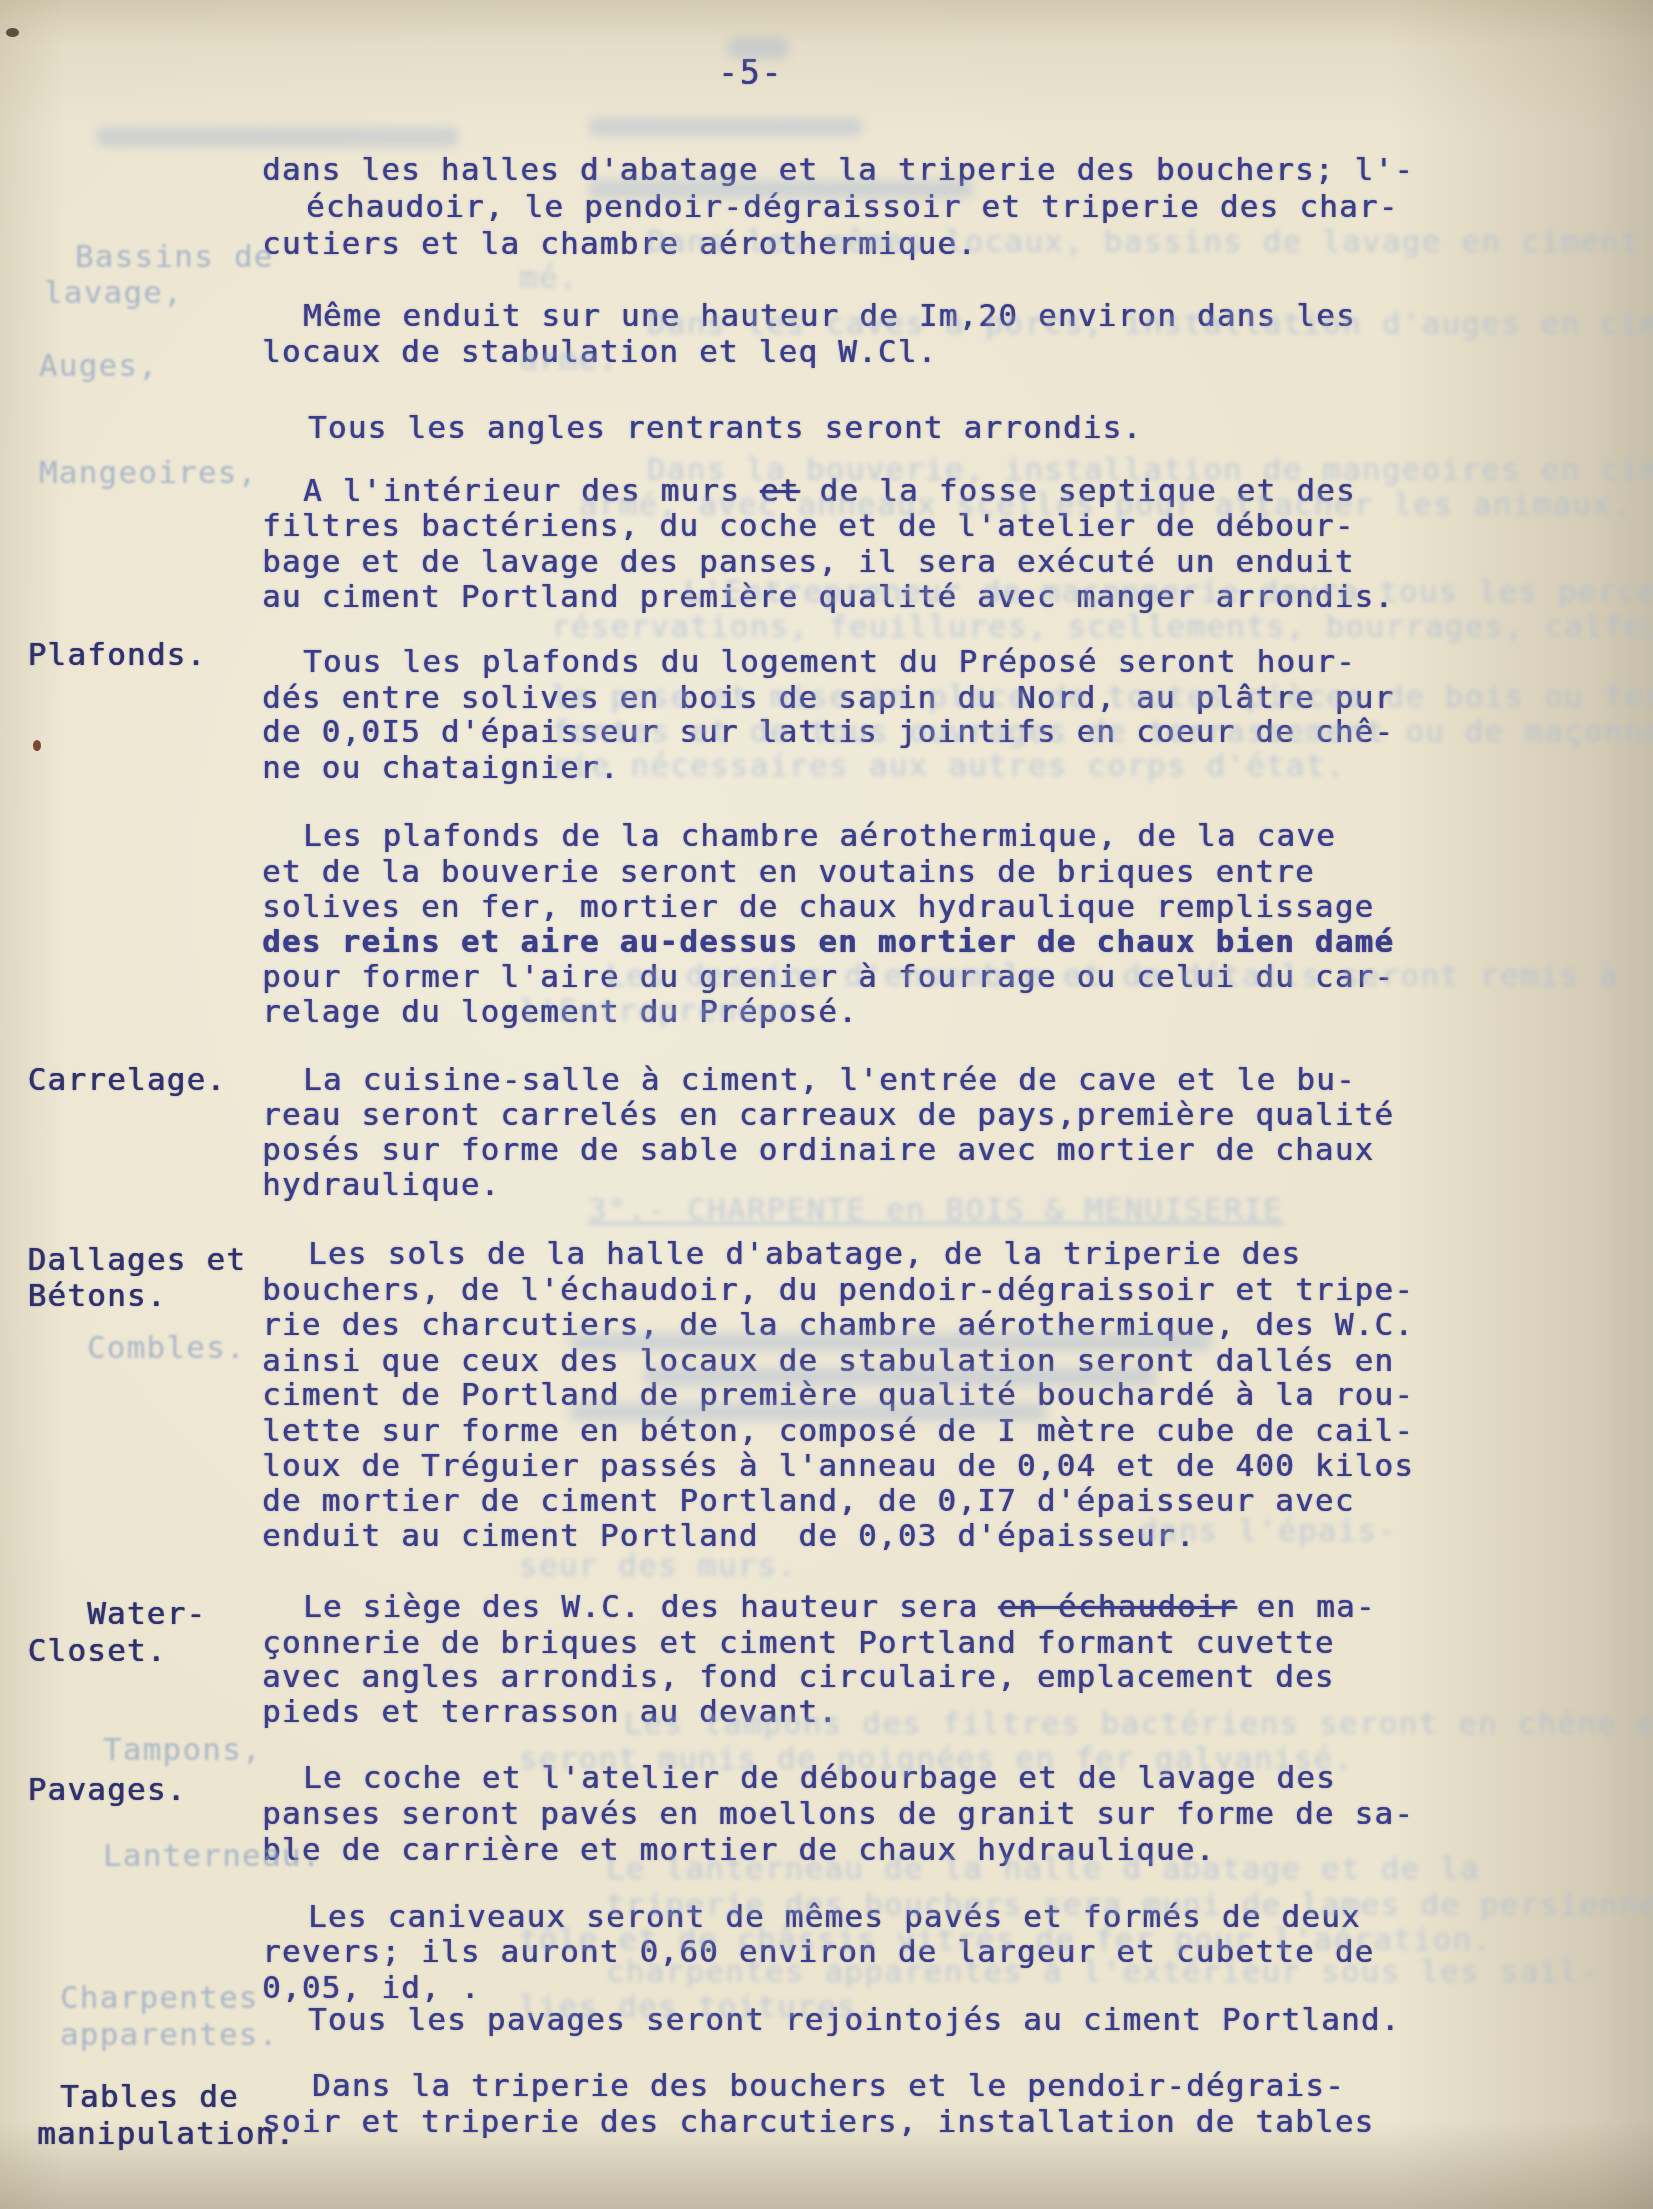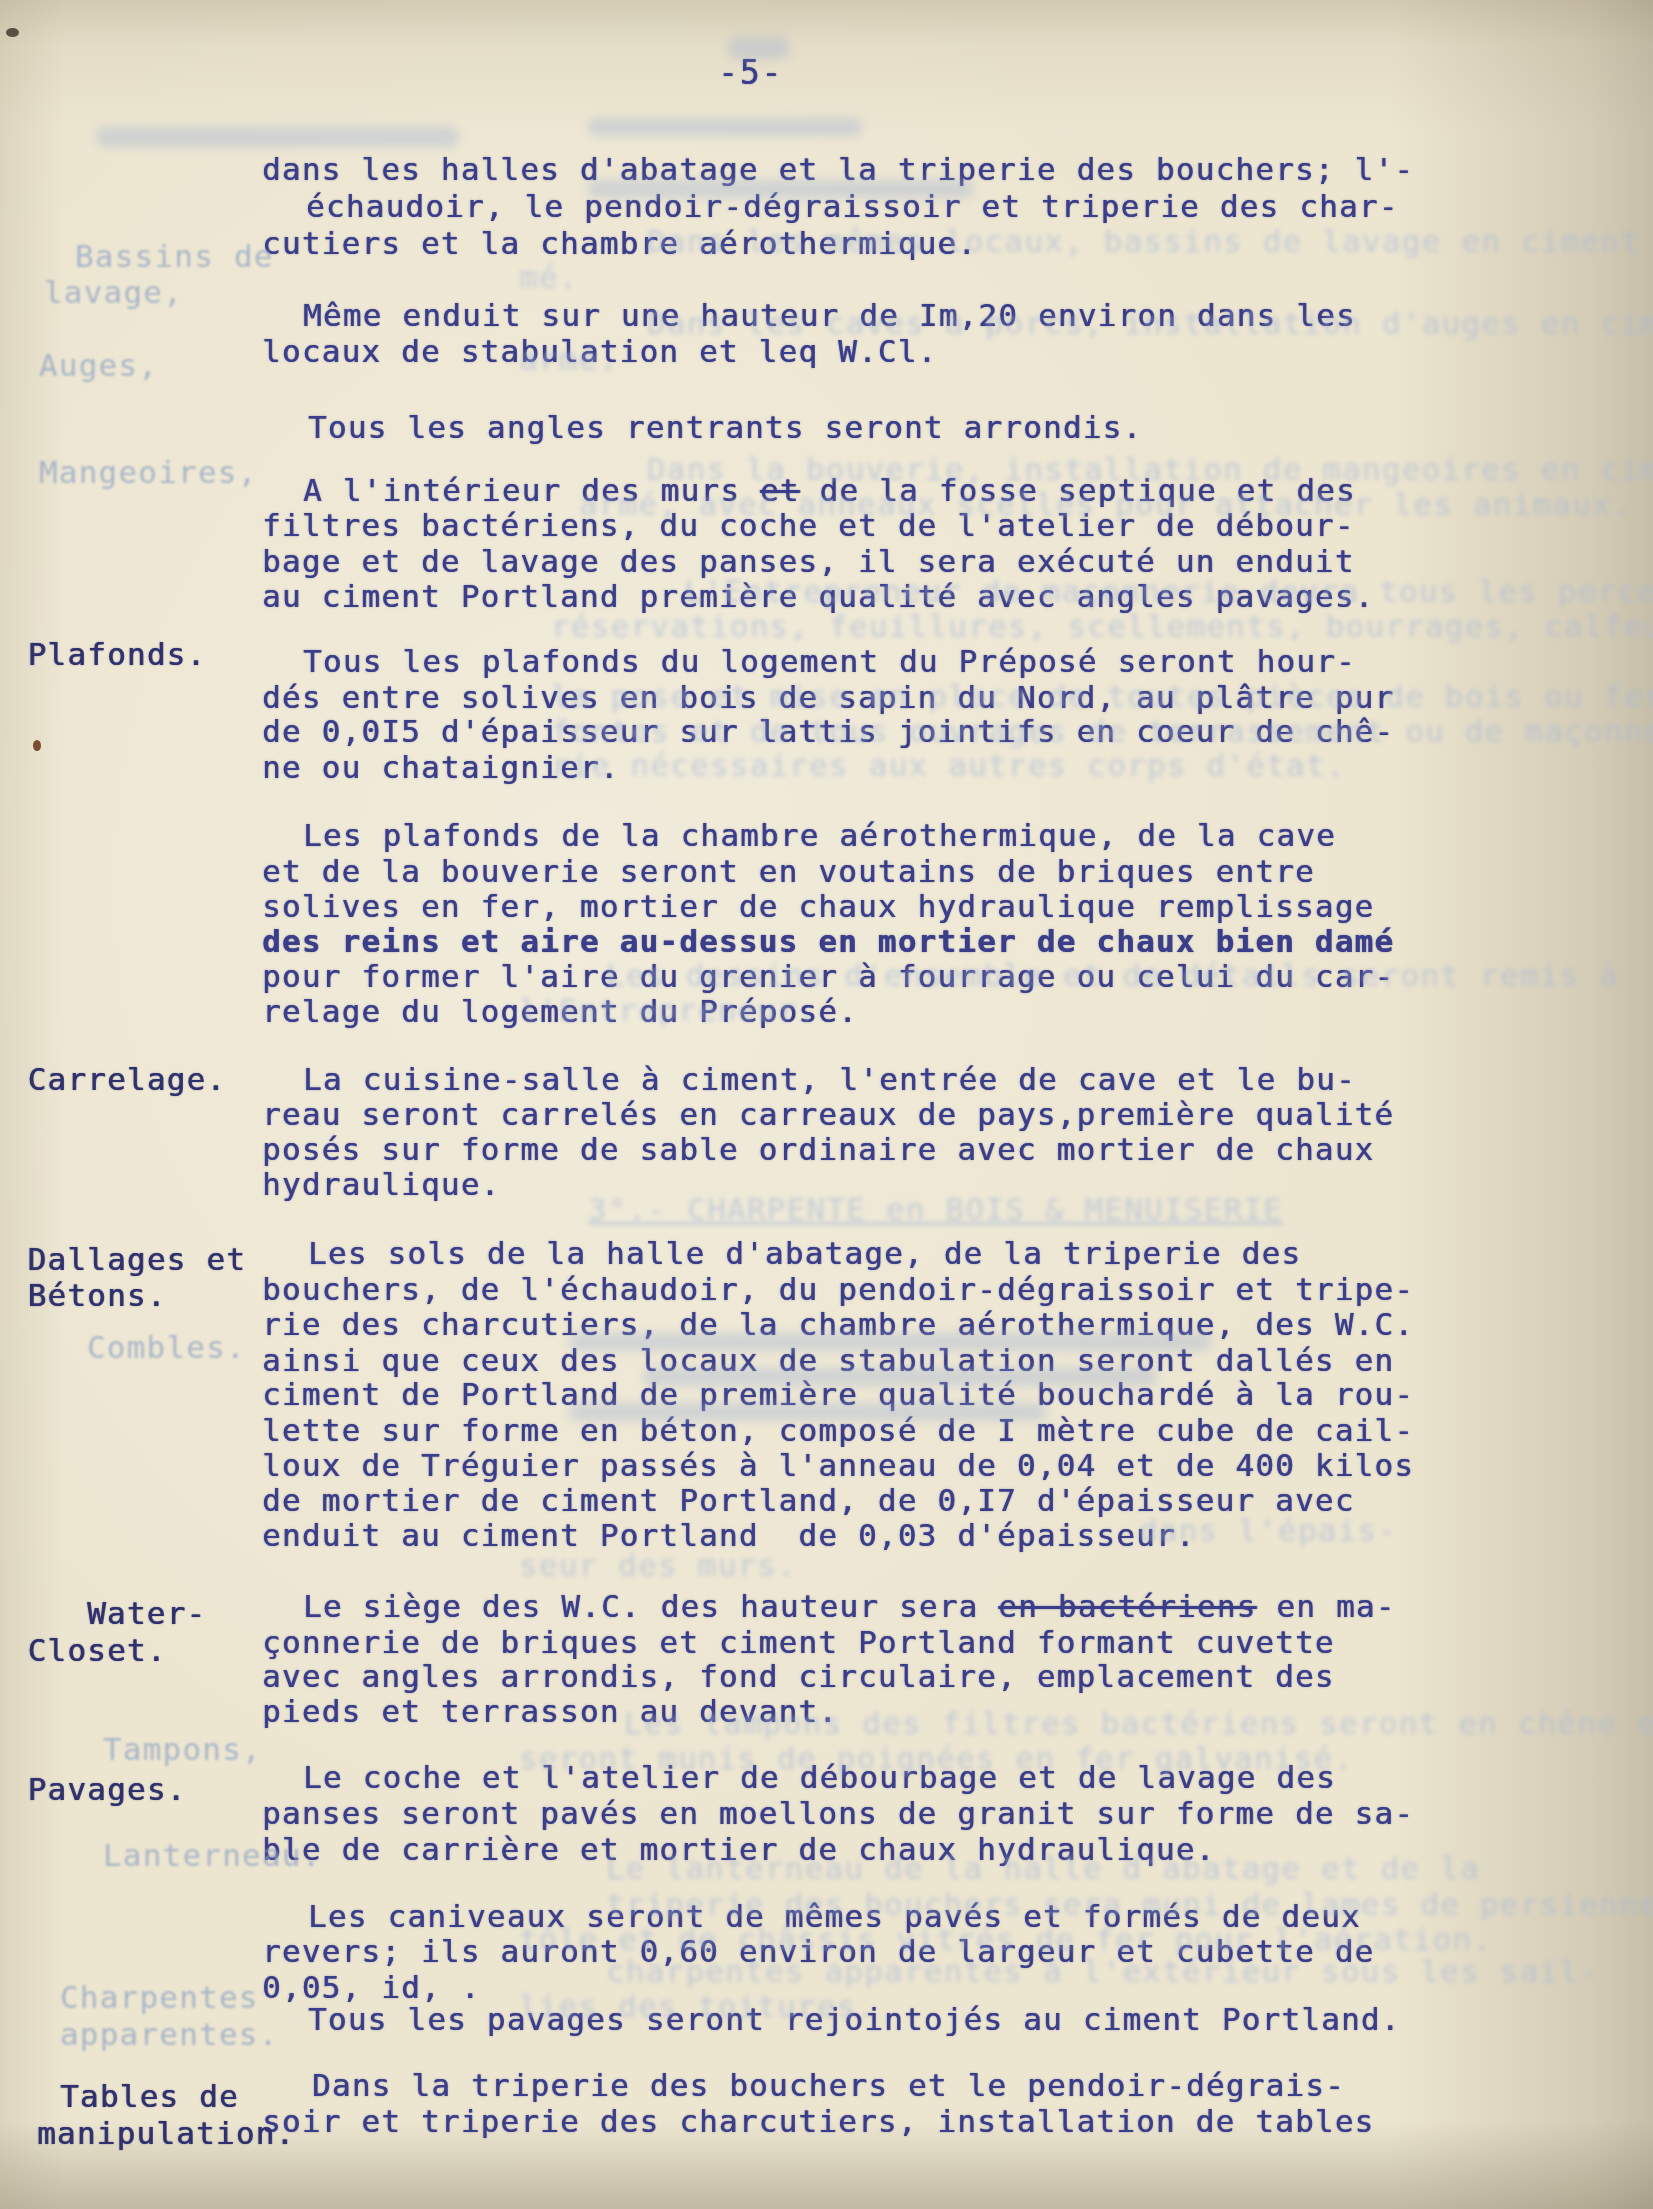--- a/index.html
+++ b/index.html
@@ -70,21 +70,21 @@
 
 <div class="line ink" style="left: 262px; top: 152px;"><span>dans les halles d'abatage et la triperie des bouchers; l'-</span></div>
     <div class="line ink" style="left: 262px; top: 189px; margin-left: 44px;"><span>échaudoir, le pendoir-dégraissoir et triperie des char-</span></div>
     <div class="line ink" style="left: 262px; top: 226px;"><span>cutiers et la chambre aérothermique.</span></div>
     <div class="line ink" style="left: 303px; top: 298px;"><span>Même enduit sur une hauteur de Im,20 environ dans les</span></div>
     <div class="line ink" style="left: 262px; top: 334px;"><span>locaux de stabulation et leq W.Cl.</span></div>
     <div class="line ink" style="left: 308px; top: 410px;"><span>Tous les angles rentrants seront arrondis.</span></div>
     <div class="line ink" style="left: 303px; top: 473px;"><span>A l'intérieur des murs </span><span class="strike">et</span><span> de la fosse septique et des</span></div>
     <div class="line ink" style="left: 262px; top: 508px;"><span>filtres bactériens, du coche et de l'atelier de débour-</span></div>
     <div class="line ink" style="left: 262px; top: 544px;"><span>bage et de lavage des panses, il sera exécuté un enduit</span></div>
-    <div class="line ink" style="left: 262px; top: 579px;"><span>au ciment Portland première qualité avec angles pavages.</span></div>
+    <div class="line ink" style="left: 262px; top: 579px;"><span>au ciment Portland première qualité avec manger arrondis.</span></div>
     <div class="line ink" style="left: 303px; top: 644px;"><span>Tous les plafonds du logement du Préposé seront hour-</span></div>
     <div class="line ink" style="left: 262px; top: 680px;"><span>dés entre solives en bois de sapin du Nord, au plâtre pur</span></div>
     <div class="line ink" style="left: 262px; top: 714px;"><span>de 0,0I5 d'épaisseur sur lattis jointifs en coeur de chê-</span></div>
     <div class="line ink" style="left: 262px; top: 750px;"><span>ne ou chataignier.</span></div>
     <div class="line ink" style="left: 303px; top: 818px;"><span>Les plafonds de la chambre aérothermique, de la cave</span></div>
     <div class="line ink" style="left: 262px; top: 854px;"><span>et de la bouverie seront en voutains de briques entre</span></div>
     <div class="line ink" style="left: 262px; top: 889px;"><span>solives en fer, mortier de chaux hydraulique remplissage</span></div>
     <div class="line ink" style="left: 262px; top: 924px; font-weight: bold;"><span>des reins et aire au-dessus en mortier de chaux bien damé</span></div>
     <div class="line ink" style="left: 262px; top: 959px;"><span>pour former l'aire du grenier à fourrage ou celui du car-</span></div>
     <div class="line ink" style="left: 262px; top: 994px;"><span>relage du logement du Préposé.</span></div>
@@ -94,21 +94,21 @@
     <div class="line ink" style="left: 262px; top: 1167px;"><span>hydraulique.</span></div>
     <div class="line ink" style="left: 308px; top: 1236px;"><span>Les sols de la halle d'abatage, de la triperie des</span></div>
     <div class="line ink" style="left: 262px; top: 1272px;"><span>bouchers, de l'échaudoir, du pendoir-dégraissoir et tripe-</span></div>
     <div class="line ink" style="left: 262px; top: 1307px;"><span>rie des charcutiers, de la chambre aérothermique, des W.C.</span></div>
     <div class="line ink" style="left: 262px; top: 1343px;"><span>ainsi que ceux des locaux de stabulation seront dallés en</span></div>
     <div class="line ink" style="left: 262px; top: 1377px;"><span>ciment de Portland de première qualité bouchardé à la rou-</span></div>
     <div class="line ink" style="left: 262px; top: 1413px;"><span>lette sur forme en béton, composé de I mètre cube de cail-</span></div>
     <div class="line ink" style="left: 262px; top: 1448px;"><span>loux de Tréguier passés à l'anneau de 0,04 et de 400 kilos</span></div>
     <div class="line ink" style="left: 262px; top: 1483px;"><span>de mortier de ciment Portland, de 0,I7 d'épaisseur avec</span></div>
     <div class="line ink" style="left: 262px; top: 1518px;"><span>enduit au ciment Portland  de 0,03 d'épaisseur.</span></div>
-    <div class="line ink" style="left: 303px; top: 1589px;"><span>Le siège des W.C. des hauteur sera </span><span class="strike">en bactériens</span><span> en ma-</span></div>
+    <div class="line ink" style="left: 303px; top: 1589px;"><span>Le siège des W.C. des hauteur sera </span><span class="strike">en échaudoir</span><span> en ma-</span></div>
     <div class="line ink" style="left: 262px; top: 1625px;"><span>çonnerie de briques et ciment Portland formant cuvette</span></div>
     <div class="line ink" style="left: 262px; top: 1659px;"><span>avec angles arrondis, fond circulaire, emplacement des</span></div>
     <div class="line ink" style="left: 262px; top: 1694px;"><span>pieds et terrasson au devant.</span></div>
     <div class="line ink" style="left: 303px; top: 1760px;"><span>Le coche et l'atelier de débourbage et de lavage des</span></div>
     <div class="line ink" style="left: 262px; top: 1796px;"><span>panses seront pavés en moellons de granit sur forme de sa-</span></div>
     <div class="line ink" style="left: 262px; top: 1832px;"><span>ble de carrière et mortier de chaux hydraulique.</span></div>
     <div class="line ink" style="left: 308px; top: 1899px;"><span>Les caniveaux seront de mêmes pavés et formés de deux</span></div>
     <div class="line ink" style="left: 262px; top: 1934px;"><span>revers; ils auront 0,60 environ de largeur et cubette de</span></div>
     <div class="line ink" style="left: 262px; top: 1970px;"><span>0,05, id, .</span></div>
     <div class="line ink" style="left: 308px; top: 2002px;"><span>Tous les pavages seront rejointojés au ciment Portland.</span></div>

